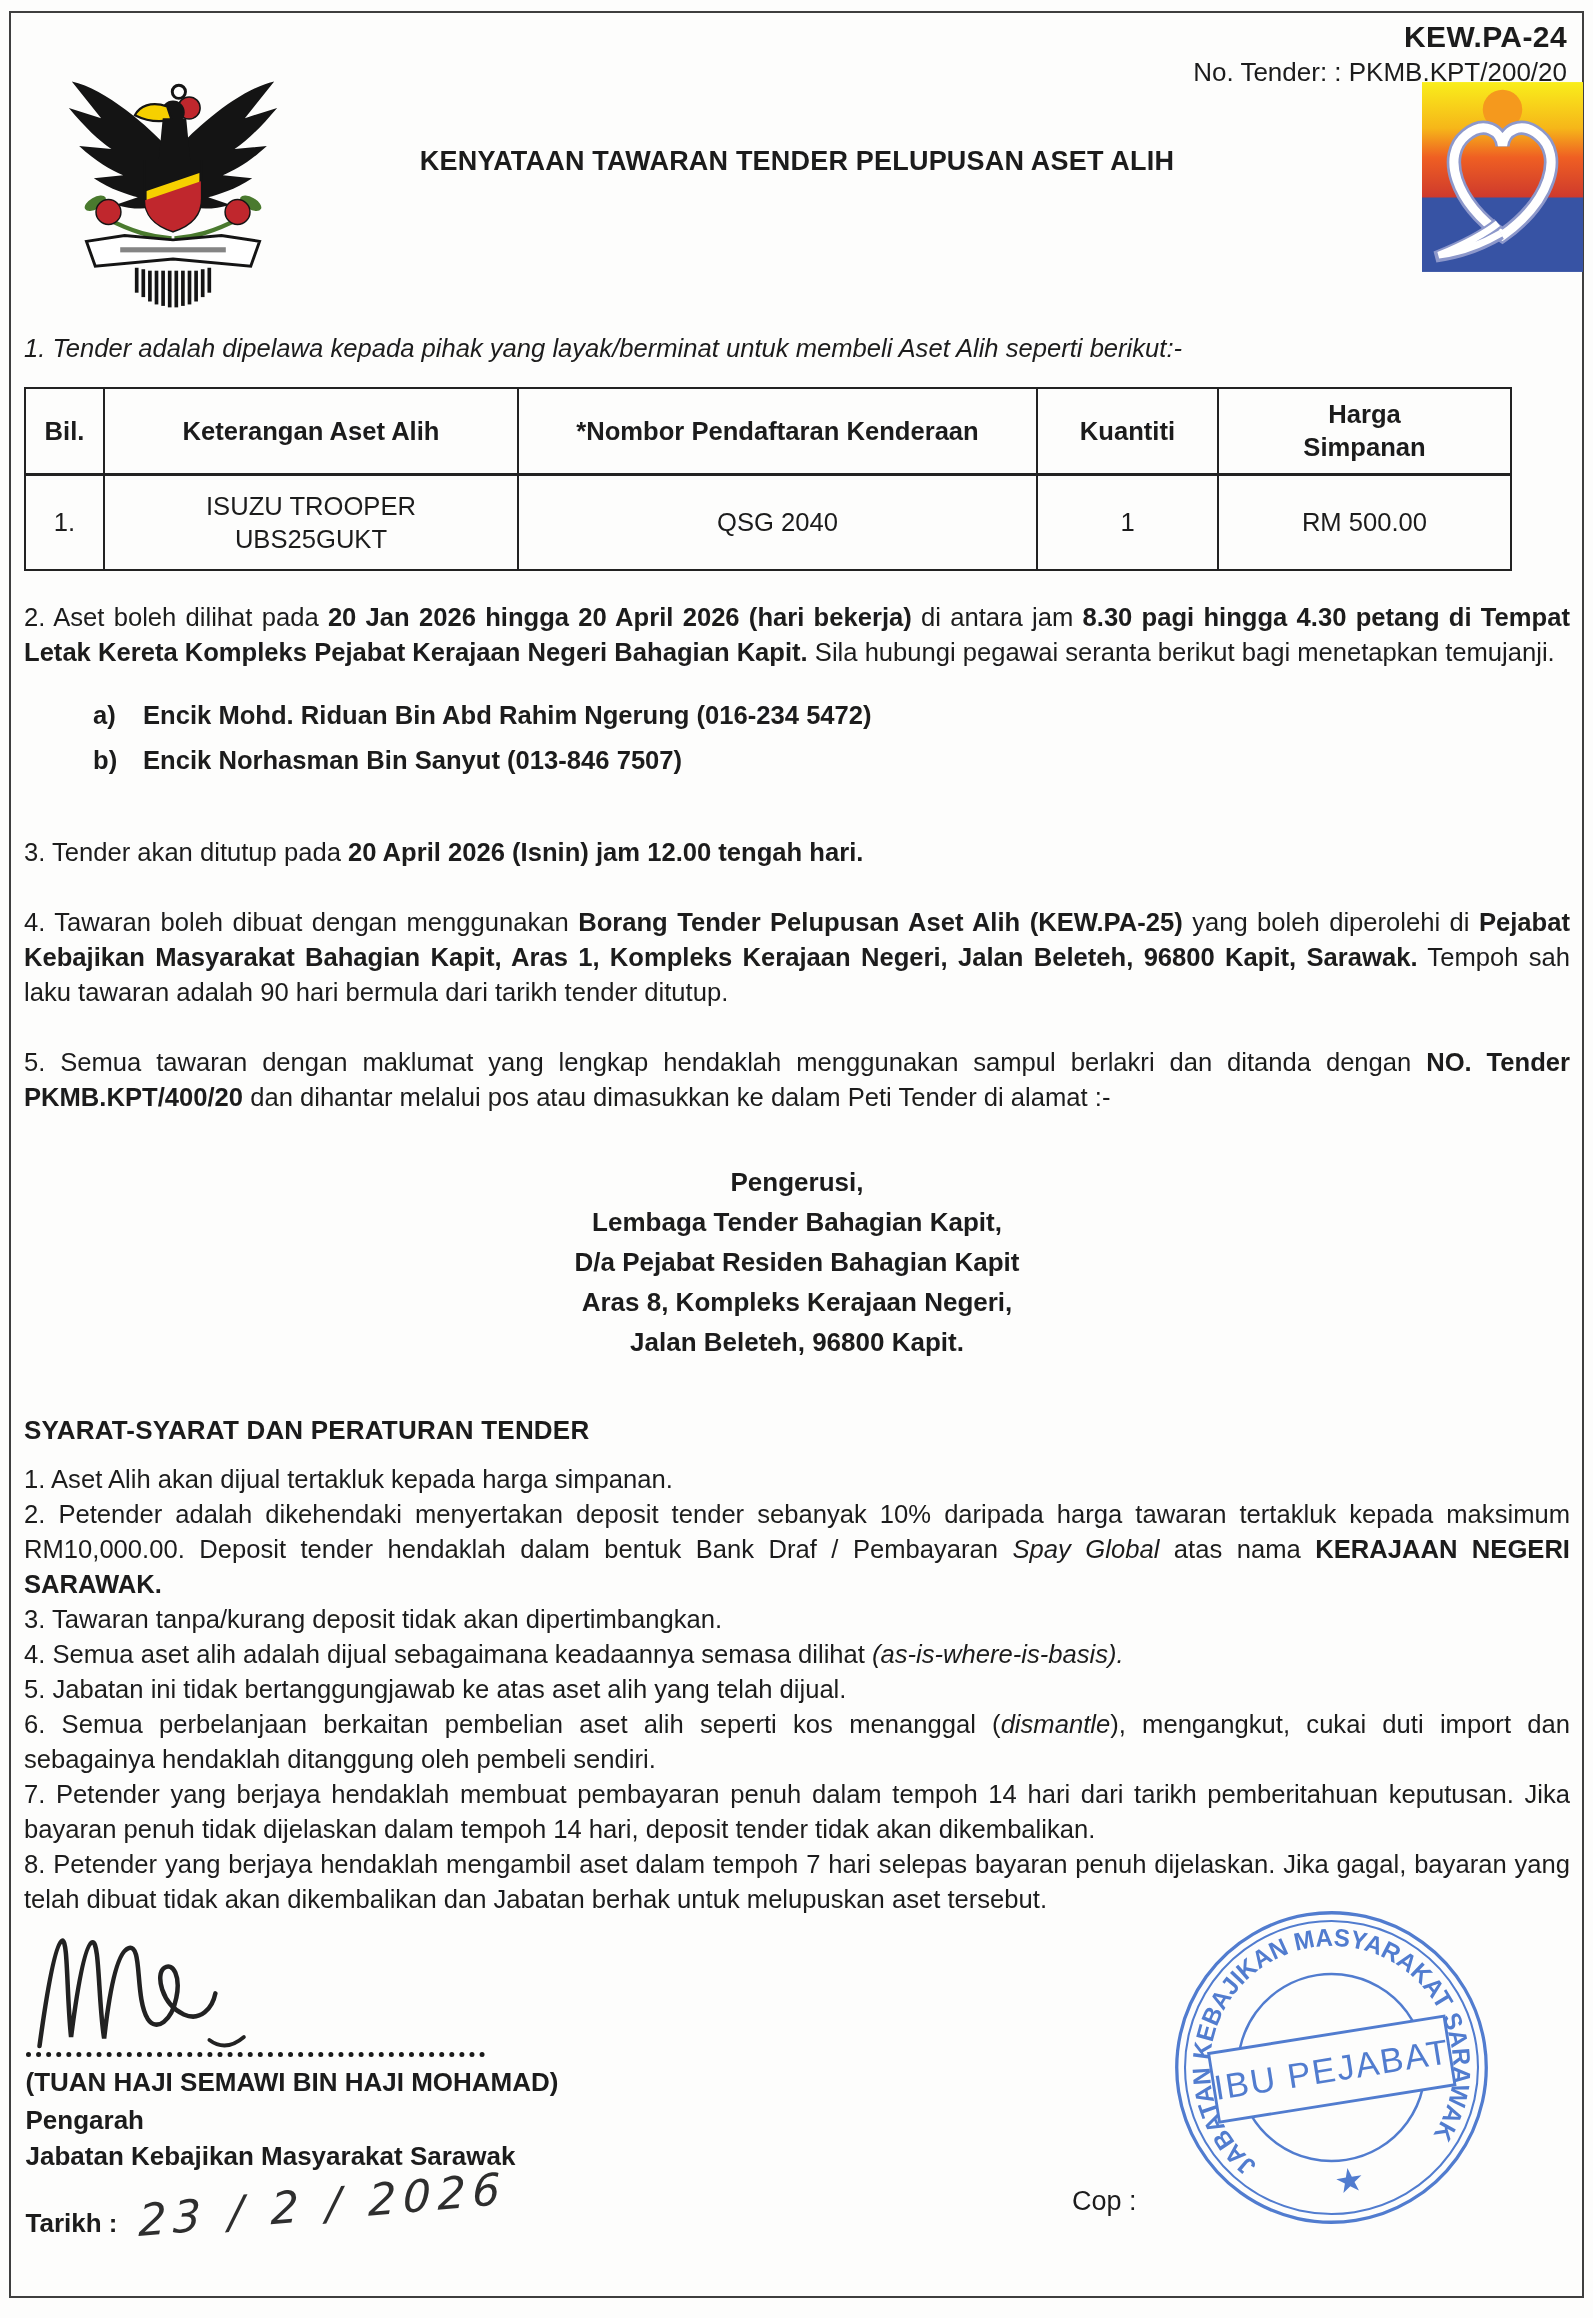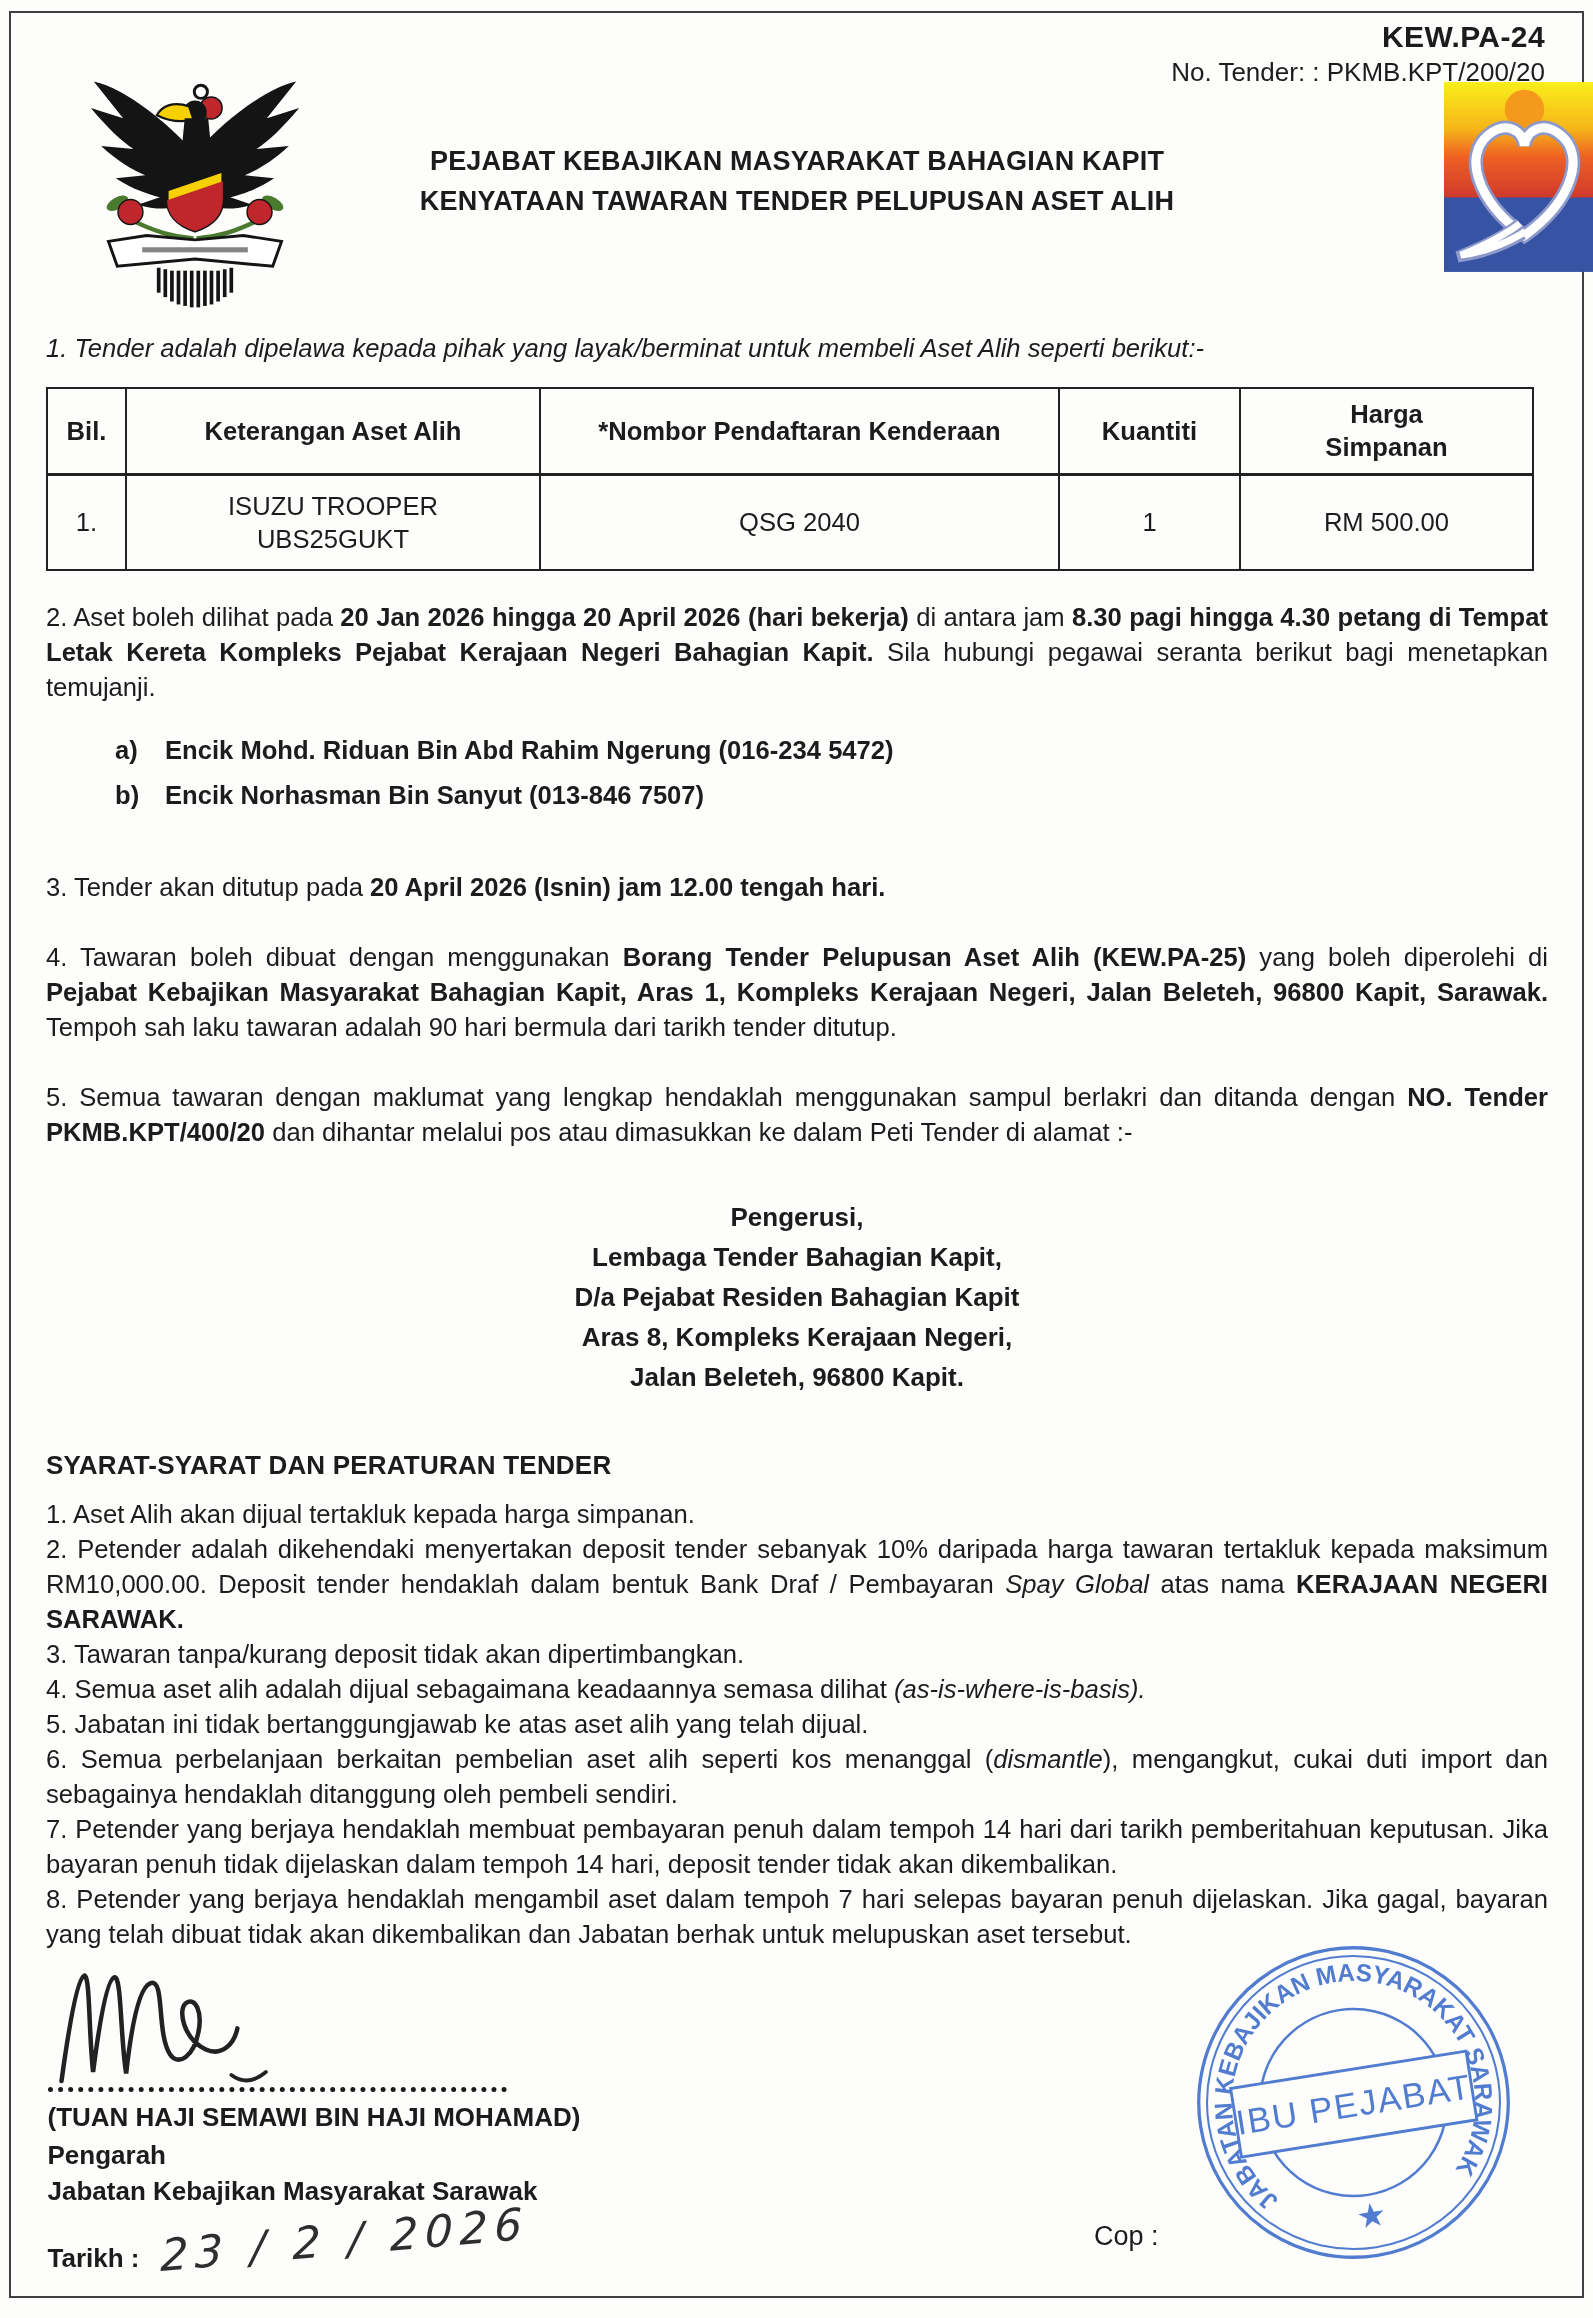--- a/index.html
+++ b/index.html
@@ -10,21 +10,21 @@
     background:#fdfdfc;
     font-family:"Liberation Sans","DejaVu Sans",sans-serif;
     color:#1c1c1c;
     overflow:hidden;
   }
   .frame {
     position:absolute; left:9px; top:10.5px; right:10.5px; bottom:21px;
     border:2.3px solid #3f3f3f;
     pointer-events:none;
   }
-  .content { position:relative; padding:0 46px; }
+  .content { position:relative; padding:0 24px; }
 
   .hdr { text-align:right; padding-top:19.6px; padding-right:3px; }
   .form-code { font-size:30px; font-weight:700; letter-spacing:0.4px; }
   .tender-no { font-size:26px; margin-top:3px; }
 
   .logo-row { position:relative; height:227px; }
   .crest { position:absolute; left:39px; top:-13.5px; }
   .welfare { position:absolute; left:1398px; top:-6px; }
   .doc-title { position:absolute; left:0; right:0; top:53px; text-align:center; }
   .doc-title div { font-size:27px; font-weight:700; line-height:1.5; letter-spacing:0.2px; }
@@ -120,21 +120,20 @@
           <rect x="152" y="268" width="5" height="50"></rect>
             <rect x="161" y="268" width="5" height="48"></rect>
           <rect x="170" y="268" width="5" height="46"></rect>
             <rect x="179" y="268" width="5" height="42"></rect>
           <rect x="188" y="266" width="5" height="38"></rect>
             <rect x="197" y="264" width="5" height="34"></rect>
         </g>
       </svg>
 
       <div class="doc-title">
-        <div>PEJABAT KEBAJIKAN MASYARAKAT BAHAGIAN KAPIT</div>
         <div>KENYATAAN TAWARAN TENDER PELUPUSAN ASET ALIH</div>
       </div>
 
       <svg class="welfare" width="161" height="190" viewBox="0 0 212 250">
         <defs>
           <linearGradient id="wg" x1="0" y1="0" x2="0" y2="1">
             <stop offset="0" stop-color="#f9ee1b"></stop>
             <stop offset="0.38" stop-color="#f6b619"></stop>
             <stop offset="0.62" stop-color="#ef5f23"></stop>
             <stop offset="1" stop-color="#c9342e"></stop>

